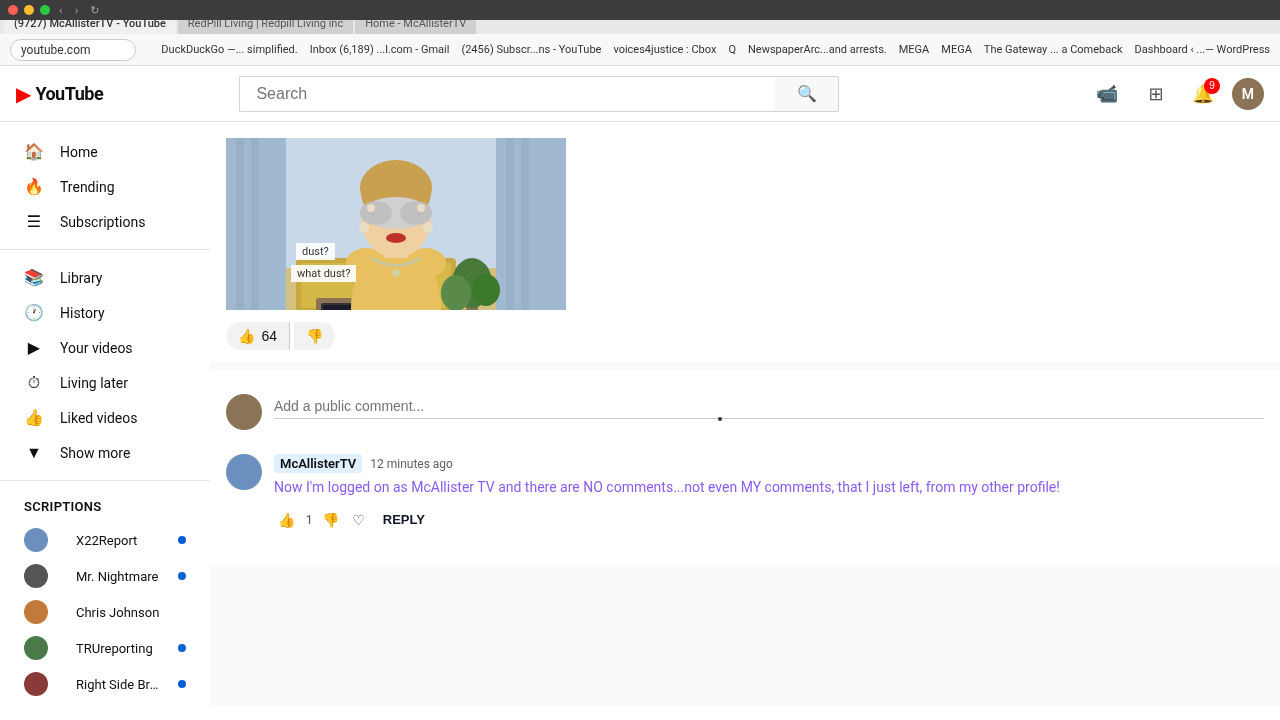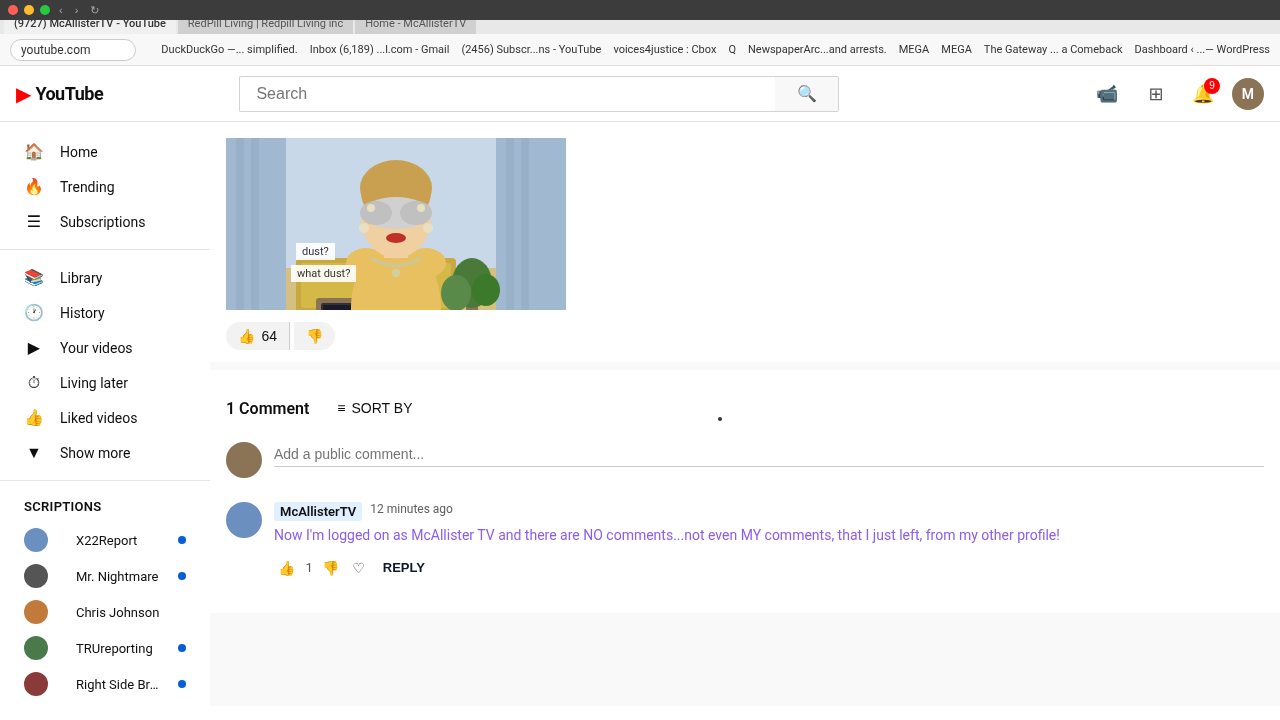--- a/index.html
+++ b/index.html
@@ -81,21 +81,21 @@
     .comment-count { font-size: 16px; font-weight: 600; }
     .sort-btn { display: flex; align-items: center; gap: 6px; background: none; border: none; cursor: pointer; font-size: 14px; color: #0f0f0f; padding: 6px 12px; border-radius: 4px; }
 
     .comment-input-row { display: flex; align-items: flex-start; gap: 12px; margin-bottom: 24px; }
     .comment-avatar { width: 36px; height: 36px; border-radius: 50%; background: #8b7355; flex-shrink: 0; }
     .comment-input-field { flex: 1; border: none; border-bottom: 1px solid #ccc; outline: none; font-size: 14px; padding: 4px 0; color: #888; background: transparent; cursor: text; }
 
     .comment-item { display: flex; gap: 12px; margin-bottom: 16px; }
     .commenter-avatar { width: 36px; height: 36px; border-radius: 50%; background: #6b8fbe; flex-shrink: 0; }
     .comment-body { flex: 1; }
-    .comment-header-line { display: flex; align-items: flex-start; gap: 8px; margin-bottom: 4px; }
+    .comment-header-line { display: flex; align-items: center; gap: 8px; margin-bottom: 4px; }
     .commenter-name { font-size: 13px; font-weight: 600; color: #0f0f0f; background: #e0f0ff; padding: 2px 6px; border-radius: 3px; }
     .comment-time { font-size: 12px; color: #606060; }
     .comment-text { font-size: 14px; color: #8b5cf6; line-height: 1.5; margin-bottom: 8px; }
     .comment-actions { display: flex; align-items: center; gap: 4px; }
     .comment-action-btn { background: none; border: none; cursor: pointer; font-size: 14px; color: #555; padding: 4px; border-radius: 50%; display: flex; align-items: center; justify-content: center; }
     .comment-like-count { font-size: 13px; color: #555; margin: 0 2px; }
     .reply-btn { background: none; border: none; cursor: pointer; font-size: 13px; font-weight: 600; color: #0f172a; padding: 6px 10px; border-radius: 4px; }
 
     
     .cursor-dot { position: fixed; width: 4px; height: 4px; background: #333; border-radius: 50%; pointer-events: none; z-index: 9999; top: 417px; left: 718px; }
@@ -311,27 +311,20 @@
             <span class="like-count">64</span>
           </button>
           <button class="dislike-btn">
             <span>👎</span>
           </button>
         </div>
 
         <div style="height:8px;background:#f9f9f9;"></div>
 
         <div class="comments-section">
-          <div class="comments-header">
-            <span class="comment-count">1 Comment</span>
-            <button class="sort-btn">
-              <span>≡</span>
-              <span>SORT BY</span>
-            </button>
-          </div>
 
           <div class="comment-input-row">
             <div class="comment-avatar" style="background:#8b7355;"></div>
             <input class="comment-input-field" type="text" placeholder="Add a public comment..." style="">
           </div>
 
           <div class="comment-item">
             <div class="commenter-avatar" style="background:#6b8fbe;"></div>
             <div class="comment-body">
               <div class="comment-header-line">

